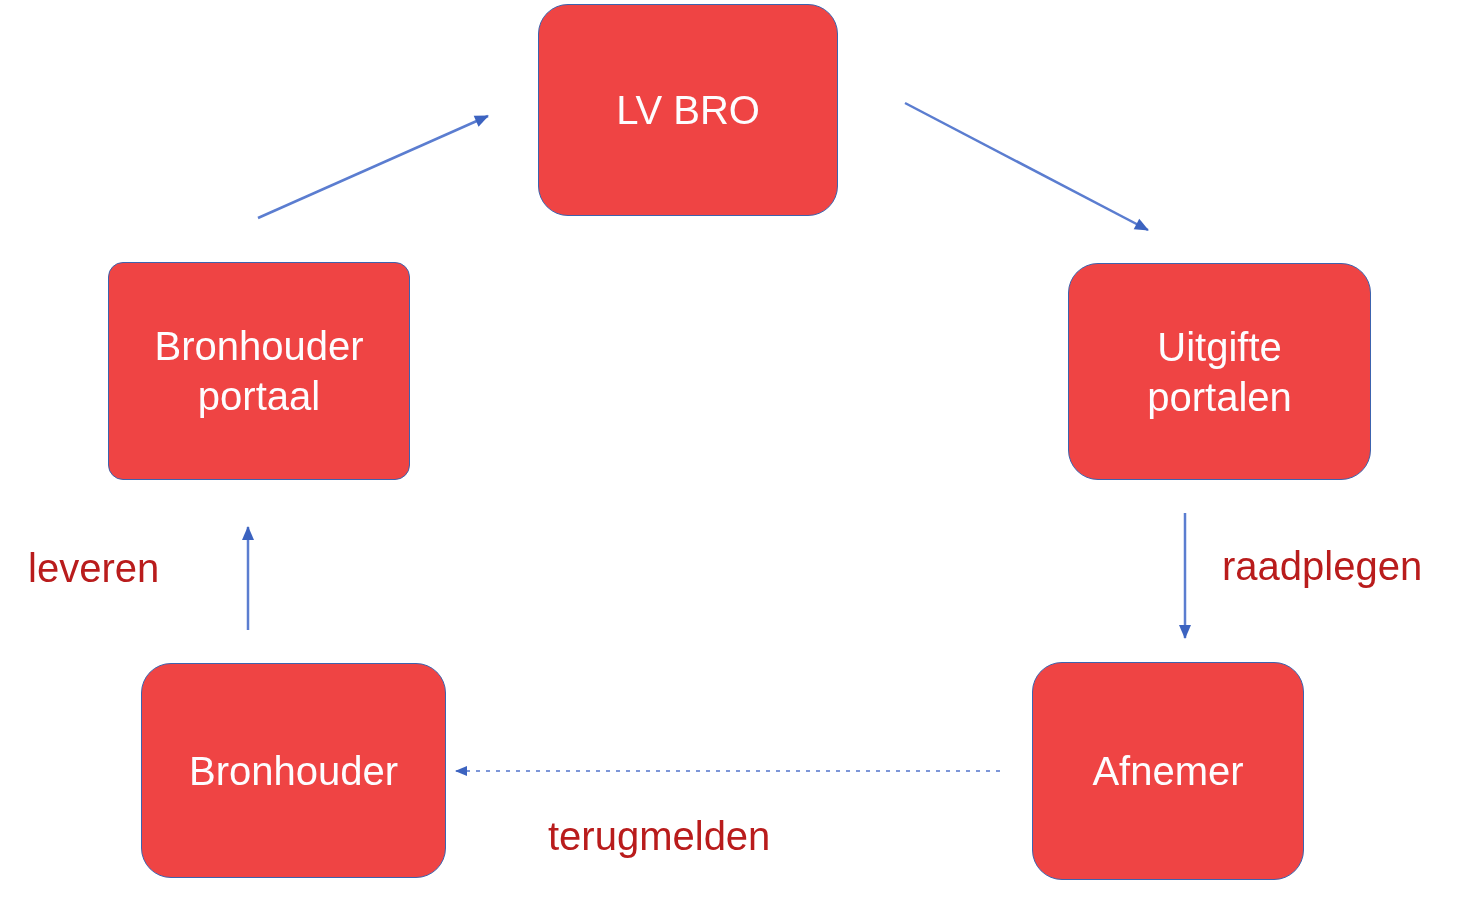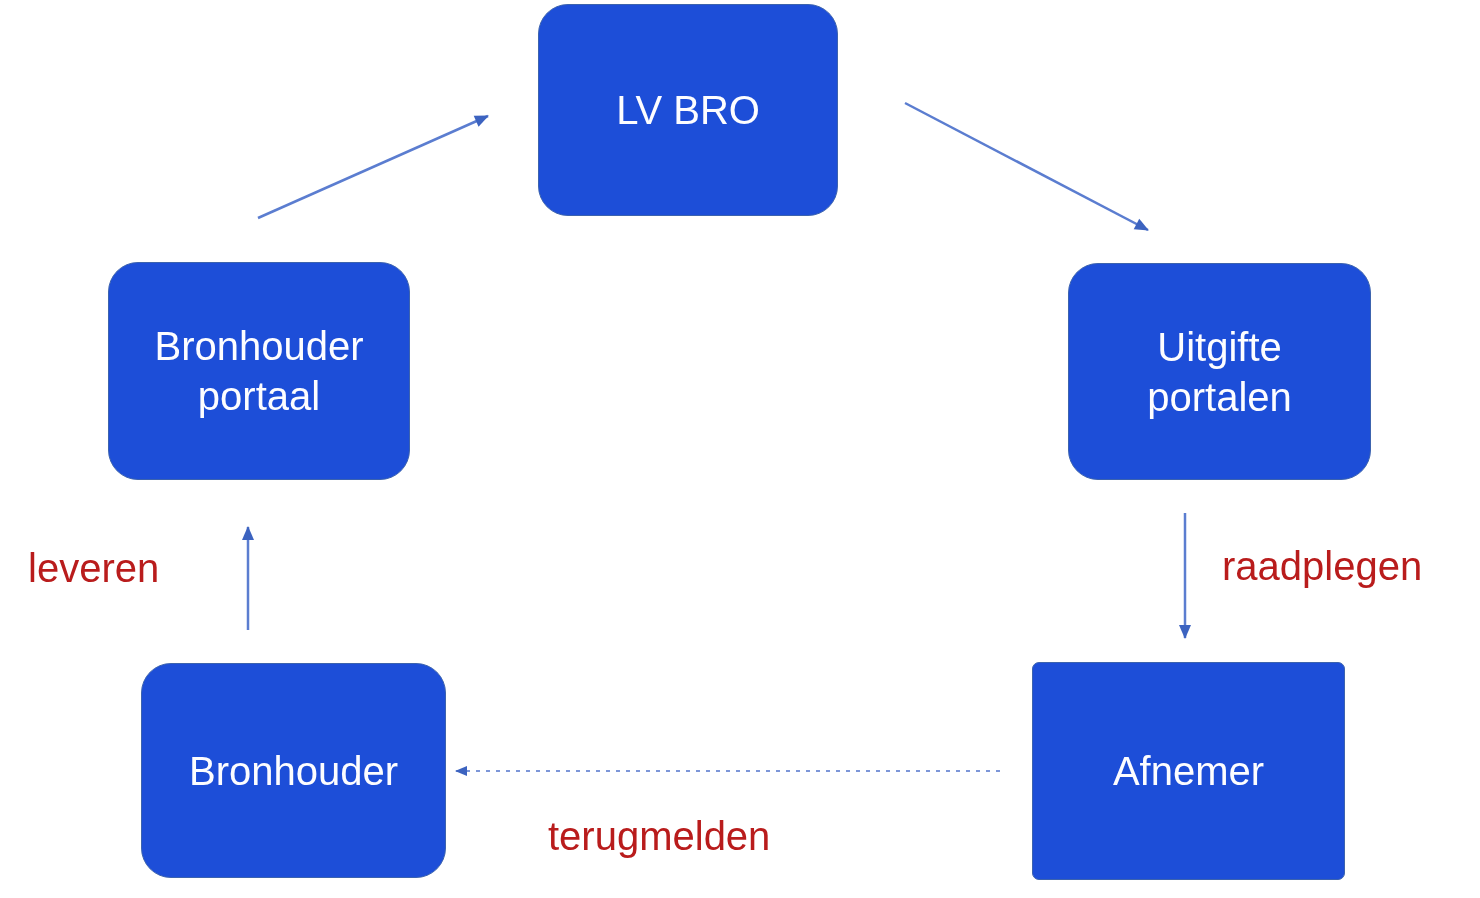--- a/index.html
+++ b/index.html
@@ -17,38 +17,38 @@
   }
   .arrows-layer {
     position: absolute;
     left: 0;
     top: 0;
     width: 1480px;
     height: 898px;
   }
   .node {
     position: absolute;
-    background: #1d4ed8;
+    background: #ef4444;
     border: 1.5px solid #3C63AE;
     border-radius: 30px;
     color: #fdfdff;
     font-size: 40px;
     line-height: 1.25;
     display: flex;
     align-items: center;
     justify-content: center;
     text-align: center;
     padding: 10px 30px;
     box-sizing: border-box;
   }
   .n-lvbro              { left: 538px;  top: 4px;   width: 300px; height: 212px; }
-  .n-bronhouder-portaal { left: 108px;  top: 262px; width: 302px; height: 218px; }
+  .n-bronhouder-portaal { left: 108px;  top: 262px; width: 302px; height: 218px; border-radius: 15px; }
   .n-uitgifte-portalen  { left: 1068px; top: 263px; width: 303px; height: 217px; }
   .n-bronhouder         { left: 108px;  top: 663px; width: 305px; height: 215px; margin-left: 33px; }
-  .n-afnemer            { left: 1032px; top: 662px; width: 313px; height: 218px; border-radius: 7px; }
+  .n-afnemer            { left: 1032px; top: 662px; width: 272px; height: 218px; }
   .edge-label {
     position: absolute;
     color: #b91c1c;
     font-size: 40px;
     white-space: nowrap;
   }
   .l-leveren     { left: 28px;   top: 546px; }
   .l-raadplegen  { left: 1222px; top: 544px; }
   .l-terugmelden { left: 548px;  top: 814px; }
 </style>

